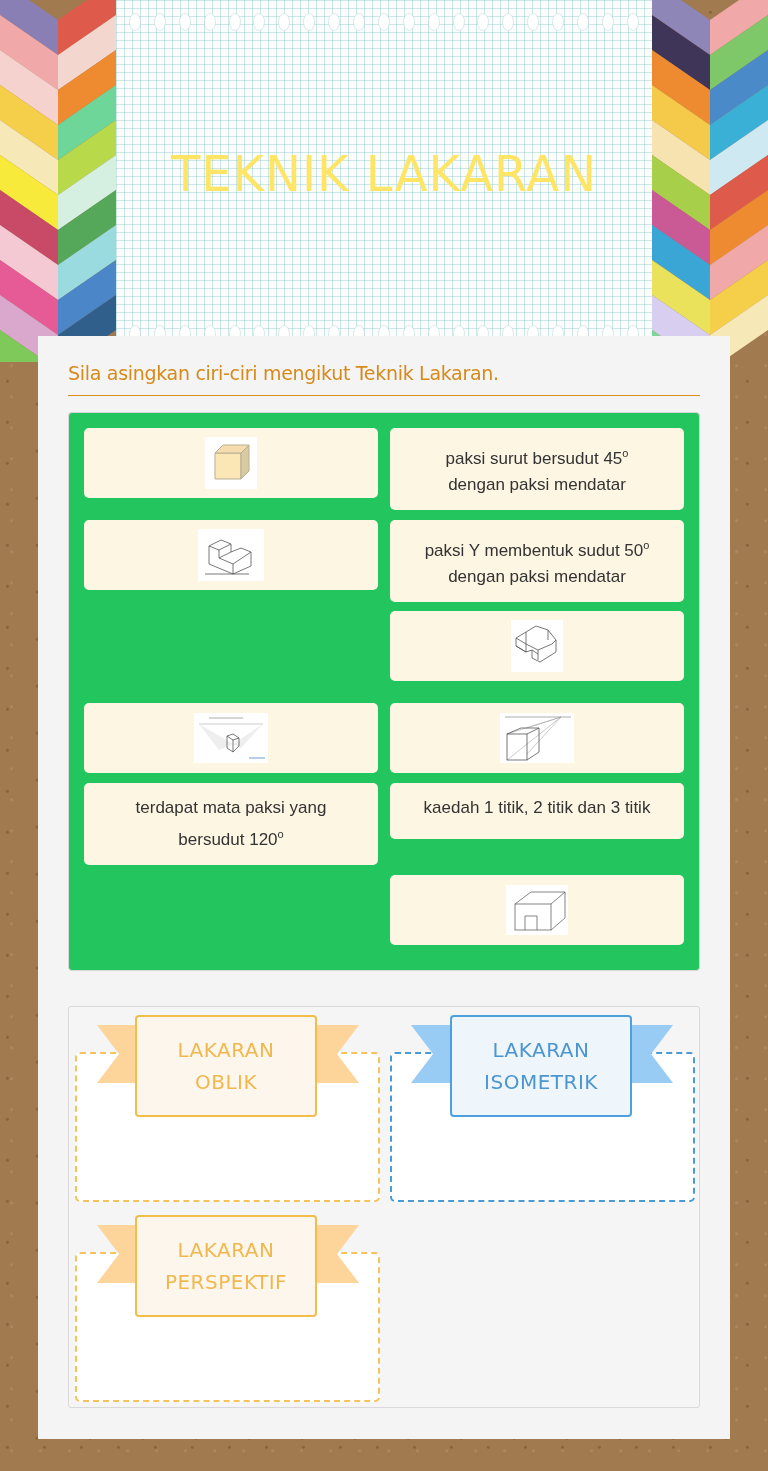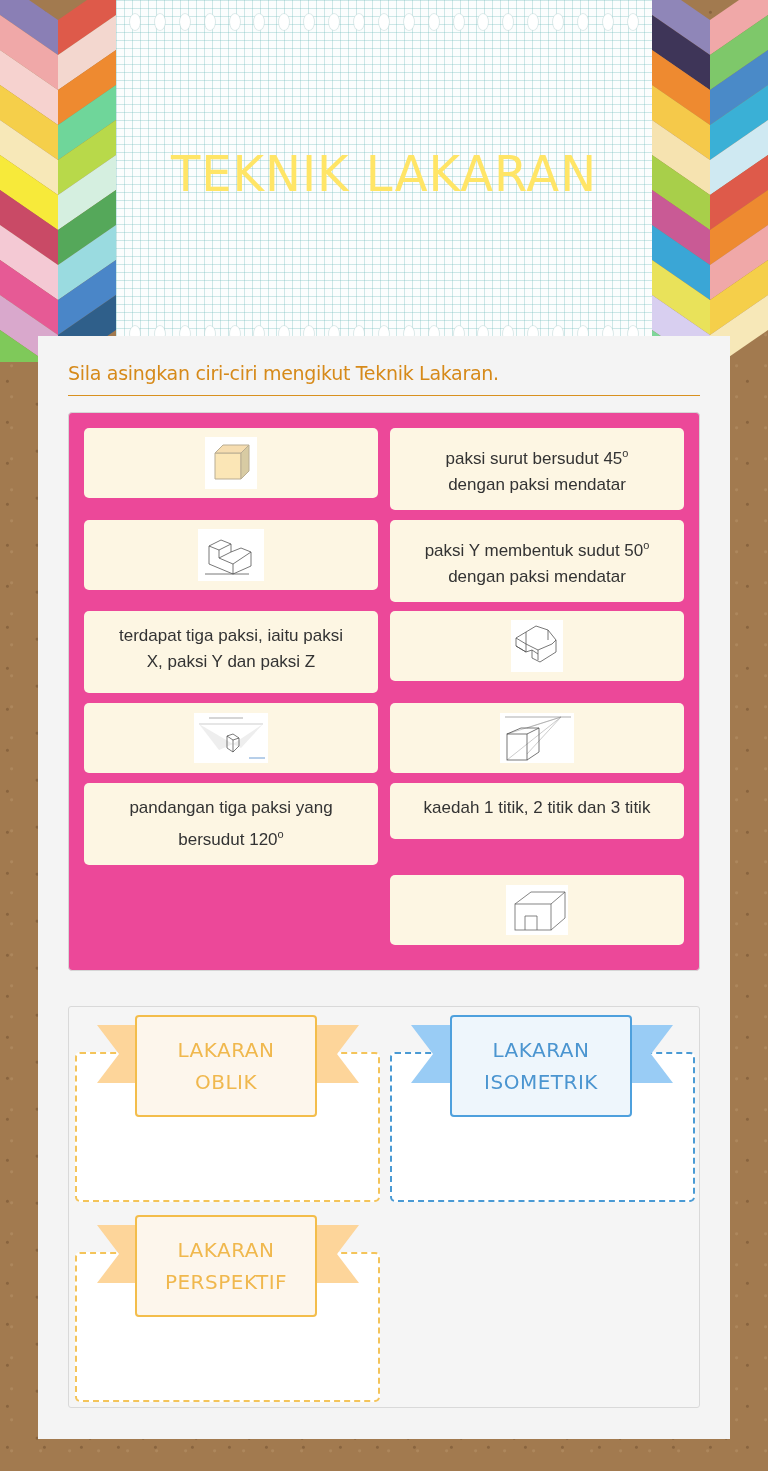--- a/index.html
+++ b/index.html
@@ -46,21 +46,21 @@
     background: #f4f4f4;
   }
   .instruction {
     position: absolute; left: 30px; top: 26px; width: 632px;
     color: #d68a1a; font-size: 19px; font-family: "DejaVu Sans", sans-serif;
     letter-spacing: -0.3px;
     padding-bottom: 11px; border-bottom: 1.5px solid #d8901f;
   }
   .pool {
     position: absolute; left: 30px; top: 76px; width: 632px; height: 559px;
-    background: #ec4899; border: 1px solid #d6d6d6; border-radius: 4px;
+    background: #22c55e; border: 1px solid #d6d6d6; border-radius: 4px;
   }
   .card {
     position: absolute; background: #fdf6e3; border-radius: 5px;
     display: flex; align-items: flex-start; justify-content: center;
     text-align: center; color: #333; font-family: "Liberation Sans", sans-serif;
     font-size: 17px; line-height: 26px; padding: 12px 16px;
   }
   .card.img { align-items: center; padding: 8px; }
   .card sup { font-size: 11px; vertical-align: 7px; }
   .thumb { background: #fff; display: flex; align-items: center; justify-content: center; }
@@ -222,23 +222,20 @@
             <line x1="32" y1="34" x2="32" y2="44"></line>
             <line x1="4" y1="44" x2="48" y2="44"></line>
           </g>
         </svg>
       </div>
     </div>
     <div class="card" style="left:321px;top:107px;width:294px;height:82px;">
       <div><span>paksi Y membentuk sudut  50</span><sup>o</sup><br><span>dengan paksi mendatar</span></div>
     </div>
 
-    <div class="card" style="left:15px;top:198px;width:294px;height:82px;">
-      <div><span>terdapat tiga paksi, iaitu paksi</span><br><span>X, paksi Y dan paksi Z</span></div>
-    </div>
     <div class="card img" style="left:321px;top:198px;width:294px;height:70px;">
       <div class="thumb" style="width:52px;height:52px;">
         <svg width="50" height="48" viewBox="0 0 50 48">
           <g fill="none" stroke="#555" stroke-width="0.8">
             <polyline points="14,10 24,4 36,8 44,18 44,30 28,40 20,36 20,28 14,30 4,24 4,16 14,10"></polyline>
             <polyline points="14,10 14,22 26,28 40,22 44,18"></polyline>
             <polyline points="14,22 4,16"></polyline>
             <line x1="26" y1="28" x2="26" y2="38"></line>
             <polyline points="4,24 14,30 14,22"></polyline>
             <line x1="20" y1="28" x2="26" y2="32"></line>
@@ -277,21 +274,21 @@
           <g fill="none" stroke="#555" stroke-width="0.8">
             <rect x="6" y="20" width="20" height="26"></rect>
             <polyline points="6,20 20,14 38,14 26,20"></polyline>
             <polyline points="38,14 38,38 26,46"></polyline>
           </g>
         </svg>
       </div>
     </div>
 
     <div class="card" style="left:15px;top:370px;width:294px;height:82px;">
-      <div><span>pandangan tiga paksi yang</span><br><span>bersudut 120</span><sup>o</sup></div>
+      <div><span>terdapat mata paksi yang</span><br><span>bersudut 120</span><sup>o</sup></div>
     </div>
     <div class="card" style="left:321px;top:370px;width:294px;height:56px;">
       <div><span>kaedah 1 titik, 2 titik dan 3 titik</span></div>
     </div>
 
     <div class="card img" style="left:321px;top:462px;width:294px;height:70px;">
       <div class="thumb" style="width:62px;height:50px;">
         <svg width="60" height="48" viewBox="0 0 60 48">
           <g fill="none" stroke="#666" stroke-width="0.8">
             <rect x="8" y="18" width="36" height="26"></rect>

